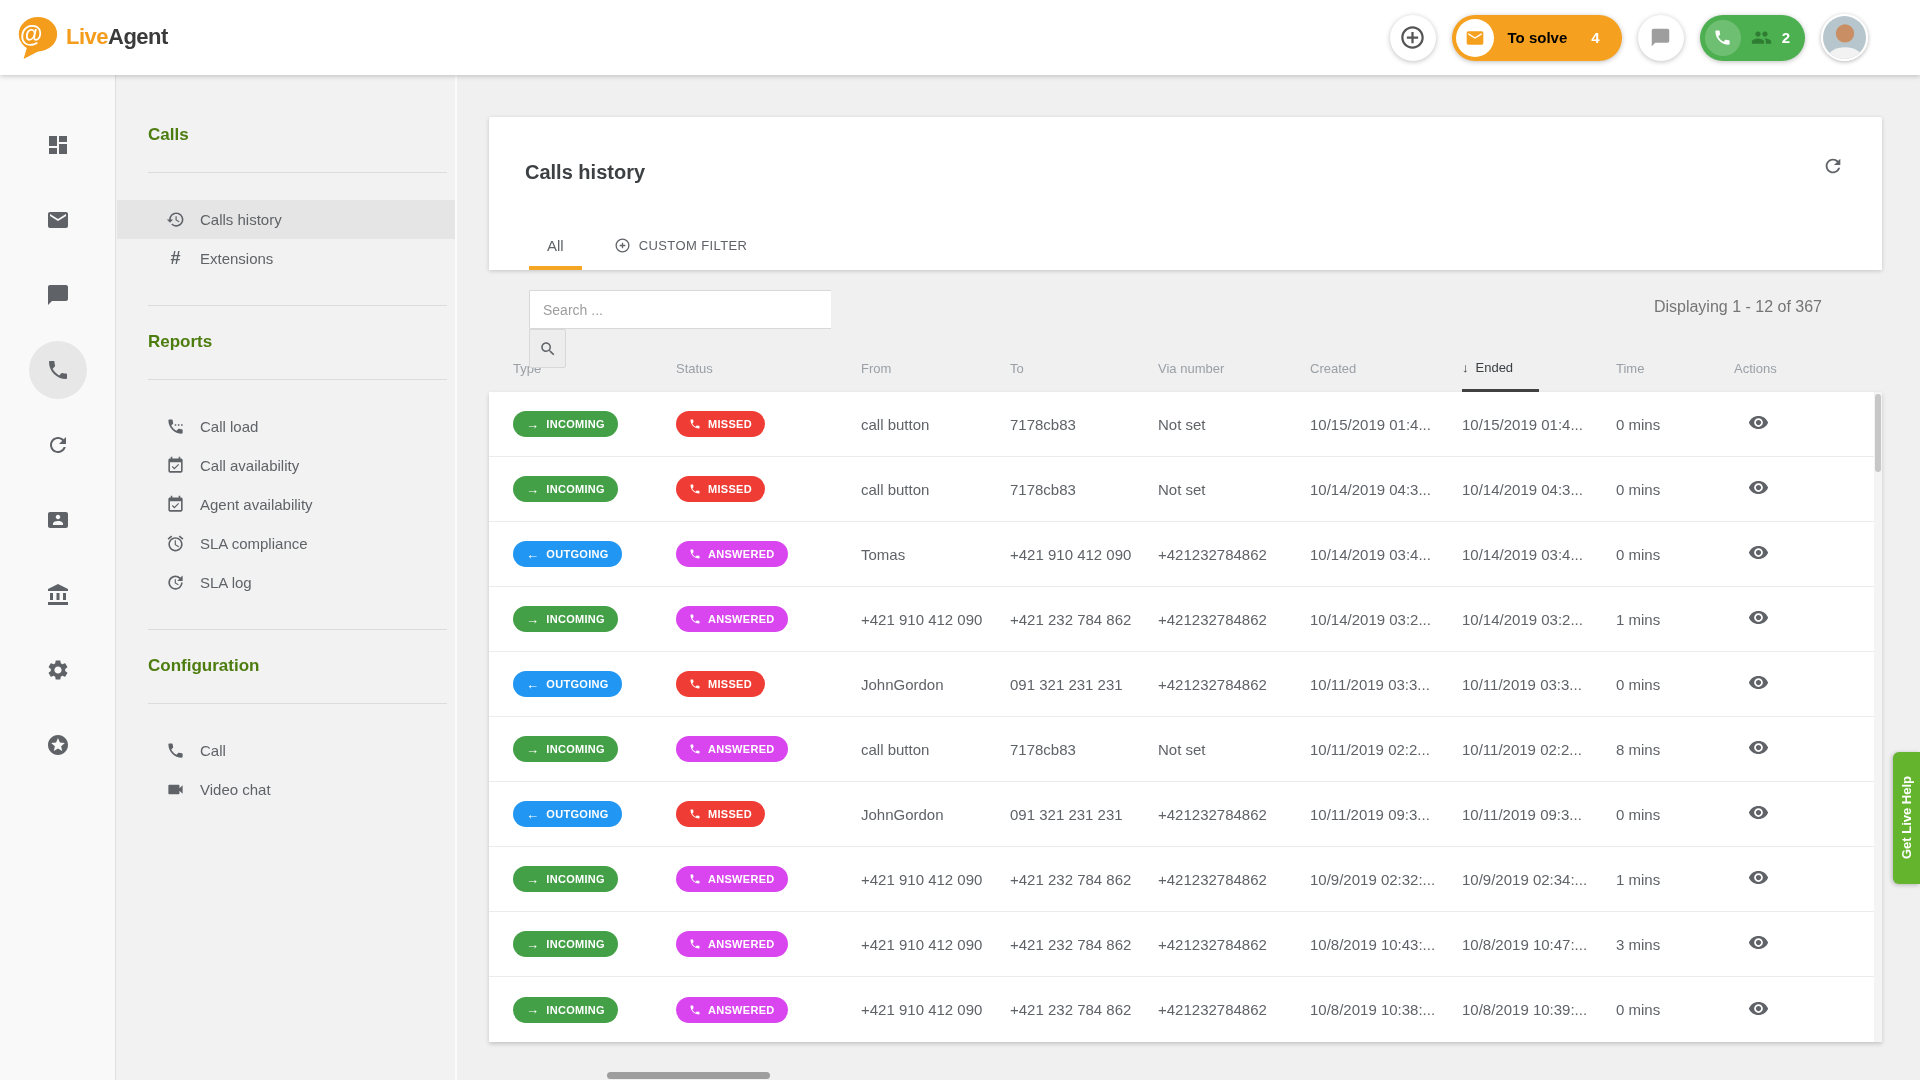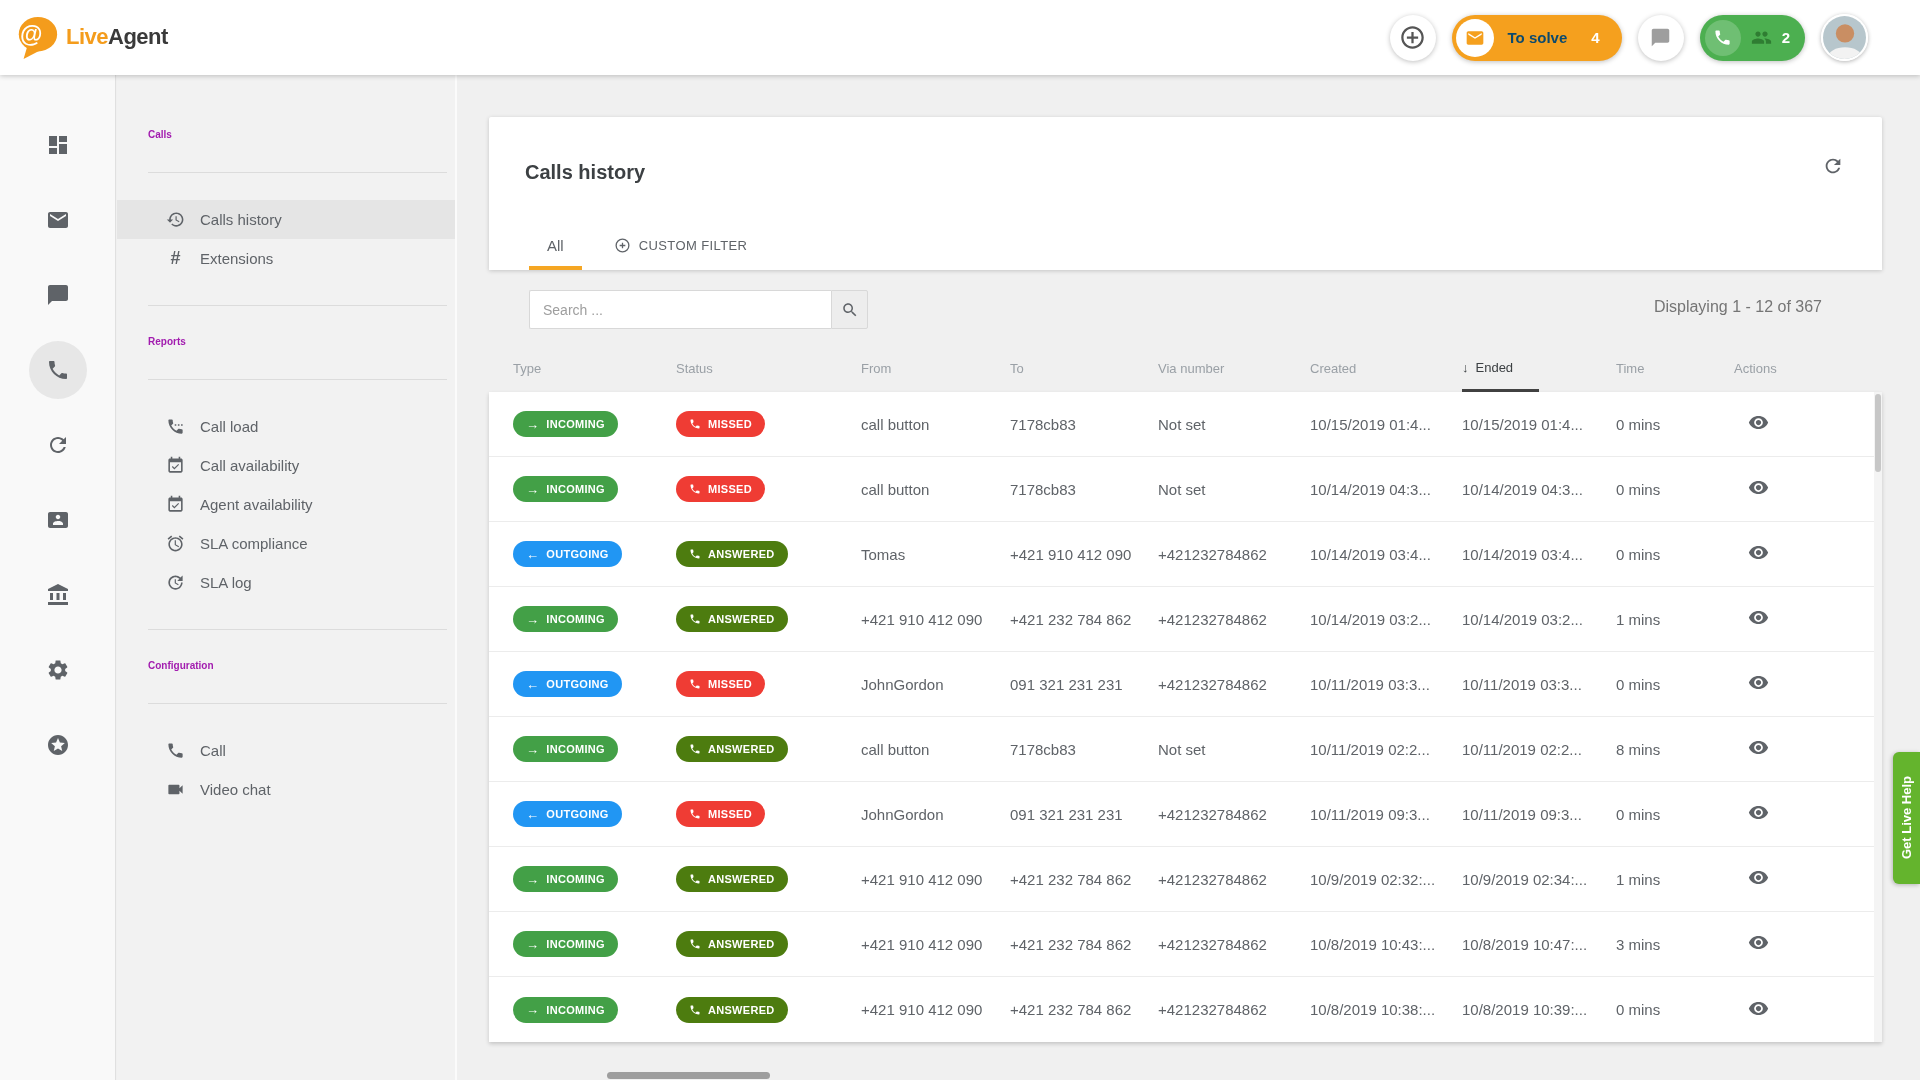--- a/index.html
+++ b/index.html
@@ -14,42 +14,42 @@
   .logo-text { font-size:22px; font-weight:700; letter-spacing:-0.5px; }
   .logo-live { color:#f49c1c; } .logo-agent { color:#3a3a3a; }
   .header-actions { position:absolute; right:52px; top:0; height:75px; display:flex; align-items:center; gap:16px; }
   .round-btn { width:46px; height:46px; border-radius:50%; background:#fff; border:none; cursor:pointer;
     box-shadow:0 1px 5px rgba(0,0,0,.25); display:flex; align-items:center; justify-content:center; }
   .pill { height:46px; border-radius:23px; display:flex; align-items:center; cursor:pointer; border:none;
     box-shadow:0 1px 5px rgba(0,0,0,.25); }
   .pill-solve { background:#f5a01e; padding:0 22px 0 4px; gap:14px; }
   .pill-solve .env-circle { width:38px; height:38px; border-radius:50%; background:#fff;
     display:flex; align-items:center; justify-content:center; }
-  .pill-solve .lbl { color:#0c4a6e; font-size:15px; font-weight:700; }
+  .pill-solve .lbl { color:#000000; font-size:15px; font-weight:700; }
   .pill-solve .cnt { color:#fff; font-size:15px; font-weight:700; margin-left:10px; }
   .pill-phone { background:#4caf50; padding:0 15px 0 5px; gap:10px; }
   .pill-phone .ph-circle { width:36px; height:36px; border-radius:50%; background:rgba(255,255,255,.20);
     display:flex; align-items:center; justify-content:center; }
   .pill-phone .cnt { color:#fff; font-size:15px; font-weight:700; }
   .avatar { width:47px; height:47px; border-radius:50%; overflow:hidden; border:2px solid #fff;
     box-shadow:0 1px 4px rgba(0,0,0,.3); cursor:pointer; }
 
   
   .iconbar { position:absolute; top:75px; left:0; width:116px; bottom:0; background:#f9f9f9;
     border-right:1px solid #e0e0e0; padding-top:32px; z-index:5; }
   .icon-slot { height:75px; display:flex; align-items:center; justify-content:center; }
   .icon-btn { width:58px; height:58px; border-radius:50%; border:none; background:transparent; cursor:pointer;
     display:flex; align-items:center; justify-content:center; }
   .icon-btn.active { background:#e7e7e7; }
   .icon-btn svg { fill:#5f6368; }
 
   
   .sidenav { position:absolute; top:75px; left:117px; width:340px; bottom:0; background:#f2f2f2;
     border-right:2px solid #fbfbfb; padding-top:50px; }
-  .nav-heading { margin:26px 0 0 31px; font-size:10px; font-weight:700; color:#a21caf; line-height:20px; }
+  .nav-heading { margin:26px 0 0 31px; font-size:17px; font-weight:700; color:#4d7c0f; line-height:20px; }
   .nav-heading:first-child { margin-top:0; }
   .nav-divider { border:none; border-top:1px solid #dcdcdc; margin:27px 8px 0 31px; }
   .nav-group { margin-top:27px; }
   .nav-item { height:39px; display:flex; align-items:center; padding-left:49px; gap:15px;
     cursor:pointer; font-size:15px; color:#5f6368; }
   .nav-item.active { background:#e5e5e5; }
   .nav-item svg { fill:#5f6368; flex:0 0 auto; }
   .hash-ic { width:19px; text-align:center; font-size:18px; font-weight:700; color:#5f6368; }
 
   
@@ -61,21 +61,21 @@
   .refresh-btn { position:absolute; right:38px; top:38px; background:none; border:none; cursor:pointer; }
   .refresh-btn svg { fill:#5f6368; }
   .tabs { position:absolute; left:40px; bottom:0; display:flex; gap:26px; }
   .tab { height:49px; display:flex; align-items:center; gap:8px; padding:0 18px; position:relative;
     font-size:15px; color:#5f6368; cursor:pointer; background:none; border:none; }
   .tab.active::after { content:""; position:absolute; left:0; right:0; bottom:0; height:4px; background:#f5a623; }
   .tab.upper { font-size:13px; letter-spacing:.4px; padding:0 6px;text-align:right; }
   .tab svg { stroke:#5f6368; }
 
   .toolbar { position:relative; height:75px; }
-  .searchbox { position:absolute; left:40px; top:20px; display:flex; }
+  .searchbox { position:absolute; left:40px; top:20px; display:flex;flex-direction:column; }
   .searchbox input { width:302px; height:39px; border:1px solid #d8d8d8; border-right:none; background:#fff;
     border-radius:2px 0 0 2px; padding:0 13px; font-size:14px; color:#555; outline:none;
     font-family:"Liberation Sans","DejaVu Sans",sans-serif; }
   .searchbox input::placeholder { color:#9e9e9e; }
   .search-btn { width:37px; height:39px; border:1px solid #d8d8d8; background:#ededed; cursor:pointer;
     border-radius:0 2px 2px 0; display:flex; align-items:center; justify-content:center; }
   .search-btn svg { fill:#5f6368; }
   .displaying { position:absolute; right:60px; top:28px; font-size:16px; color:#757575; }
 
   .grid-cols { display:grid; grid-template-columns:163px 185px 149px 148px 152px 152px 154px 118px 1fr;
@@ -84,21 +84,21 @@
   .table-head .th { display:flex; align-items:center; height:100%; cursor:pointer; }
   .th-sorted { display:inline-flex; align-items:center; gap:7px; height:100%; color:#3c4043;
     border-bottom:3px solid #424242; padding-right:26px; }
 
   .table-white { position:relative; background:#fff; box-shadow:0 2px 4px rgba(0,0,0,.18); }
   .t-row { height:65px; border-bottom:1px solid #ececec; font-size:15px; color:#5f6368; cursor:pointer; }
   .t-row:last-child { border-bottom:none; }
   .badge { display:inline-flex; align-items:center; gap:7px; height:26px; padding:0 13px;
     border-radius:13px; color:#fff; font-size:11px; font-weight:700; letter-spacing:.3px; white-space:nowrap; }
   .badge .b-arrow { font-size:13px; line-height:1; }
-  .badge.incoming { background:#43a047; } .badge.answered { background:#4d7c0f;align-items:center; }
+  .badge.incoming { background:#43a047; } .badge.answered { background:#d946ef;align-items:center; }
   .badge.outgoing { background:#2196f3; } .badge.missed { background:#ef3c34; }
   .eye-btn { background:none; border:none; cursor:pointer; padding:4px; margin-left:10px; }
   .eye-btn svg { fill:#5f6368; }
   .vscroll { position:absolute; top:0; right:0; width:8px; height:100%; background:#f4f4f4; }
   .vscroll .thumb { position:absolute; top:2px; left:1px; width:6px; height:78px; background:#c7c7c7; border-radius:3px; }
 
   
   .help-tab { position:absolute; right:0; top:752px; width:27px; height:132px; background:#64b42d;
     border-radius:6px 0 0 6px; display:flex; align-items:center; justify-content:center;
     box-shadow:-1px 1px 4px rgba(0,0,0,.25); cursor:pointer; z-index:40; }

